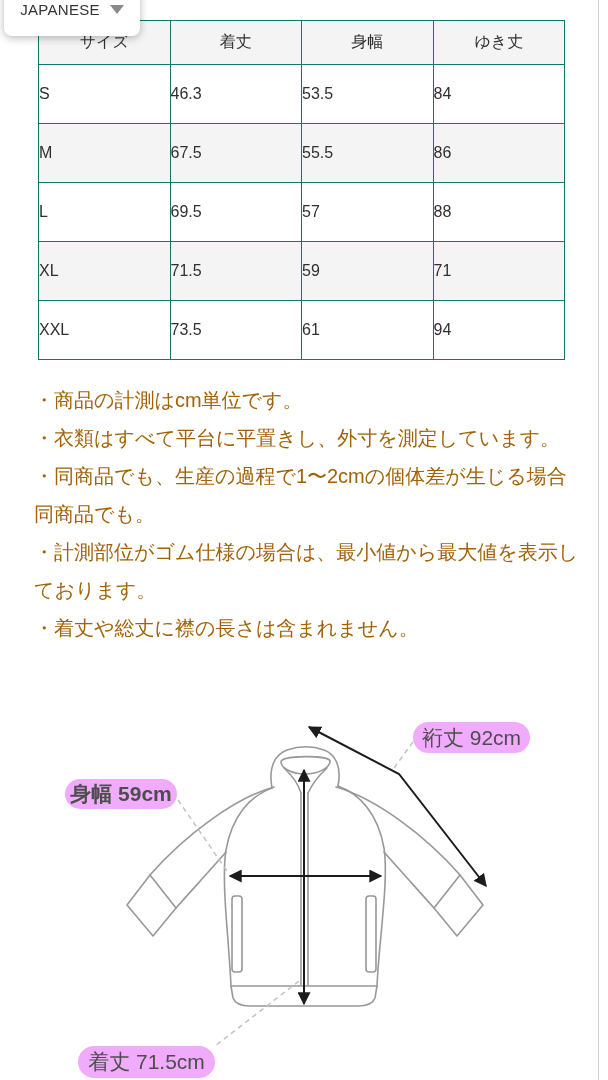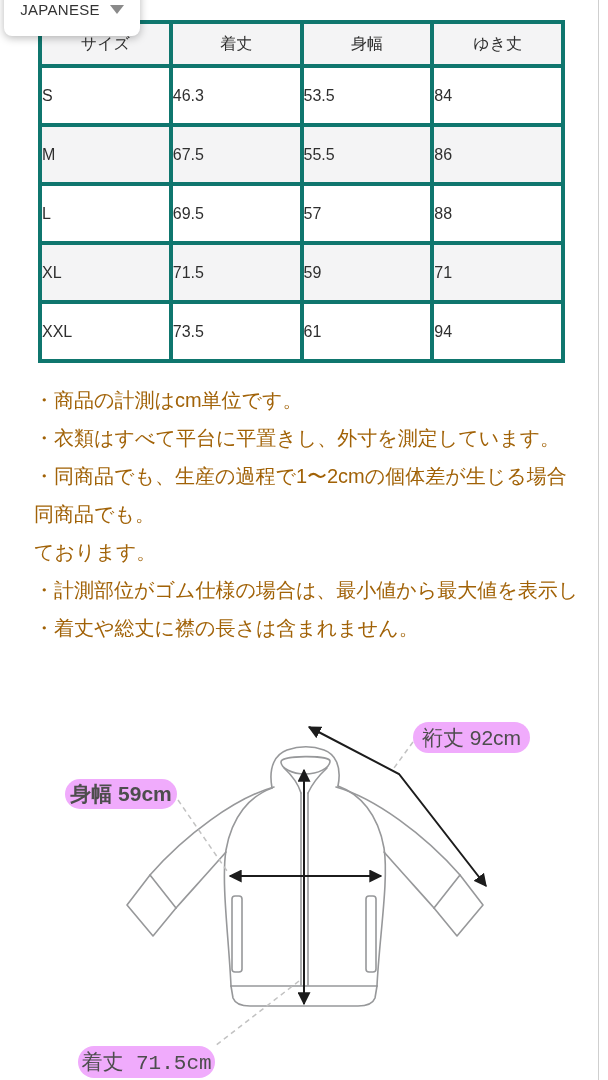--- a/index.html
+++ b/index.html
@@ -52,21 +52,21 @@
 
   
   table.size-table {
     position: absolute;
     left: 38px; top: 20px;
     border-collapse: collapse;
     table-layout: fixed;
     width: 527px;
   }
   table.size-table th, table.size-table td {
-    border: 4px solid #0f766e;
+    border: 1px solid #0f766e;
     vertical-align: middle;
     font-size: 16px;
     font-weight: 400;
     color: #2f2f2f;
     background: #ffffff;
   }
   table.size-table thead th {
     height: 44px;
     background: #f4f4f5;
   }
@@ -100,21 +100,21 @@
     color: #4d4d4d;
     font-size: 21px;
     display: flex;
     align-items: center;
     justify-content: center;
     white-space: nowrap;
     z-index: 5;
   }
   .pill-yukitake { left: 413px; top: 722px; width: 117px; height: 31px; }
   .pill-mihaba  { left: 65px;  top: 779px; width: 112px; height: 30px; font-weight: bold; }
-  .pill-kitake  { left: 78px;  top: 1046px; width: 137px; height: 32px; font-family: Liberation Mono, monospace; }
+  .pill-kitake  { left: 78px;  top: 1046px; width: 137px; height: 32px; }
 </style>
 </head>
 <body>
 
 <div class="screen">
 
   <div class="page-right-border"></div>
 
   <table class="size-table">
     <thead>
@@ -162,22 +162,22 @@
   <div class="lang-dropdown">
     <span class="label">JAPANESE</span>
     <span class="caret-down"></span>
   </div>
 
   <div class="notes" id="notes-block">
       <div class="note-line">・商品の計測はcm単位です。</div>
       <div class="note-line">・衣類はすべて平台に平置きし、外寸を測定しています。</div>
       <div class="note-line">・同商品でも、生産の過程で1〜2cmの個体差が生じる場合</div>
       <div class="note-line">同商品でも。</div>
+      <div class="note-line">・計測部位がゴム仕様の場合は、最小値から最大値を表示し</div>
       <div class="note-line">ております。</div>
-      <div class="note-line">・計測部位がゴム仕様の場合は、最小値から最大値を表示し</div>
       <div class="note-line">・着丈や総丈に襟の長さは含まれません。</div>
     </div>
 
   <svg class="diagram-svg" viewBox="0 690 608 390">
     <defs>
       <marker id="ah" viewBox="0 0 10 10" refX="9" refY="5" markerWidth="6.5" markerHeight="6.5" orient="auto-start-reverse">
         <path d="M0,0 L10,5 L0,10 z" fill="#1c1c1c"></path>
       </marker>
     </defs>
 

